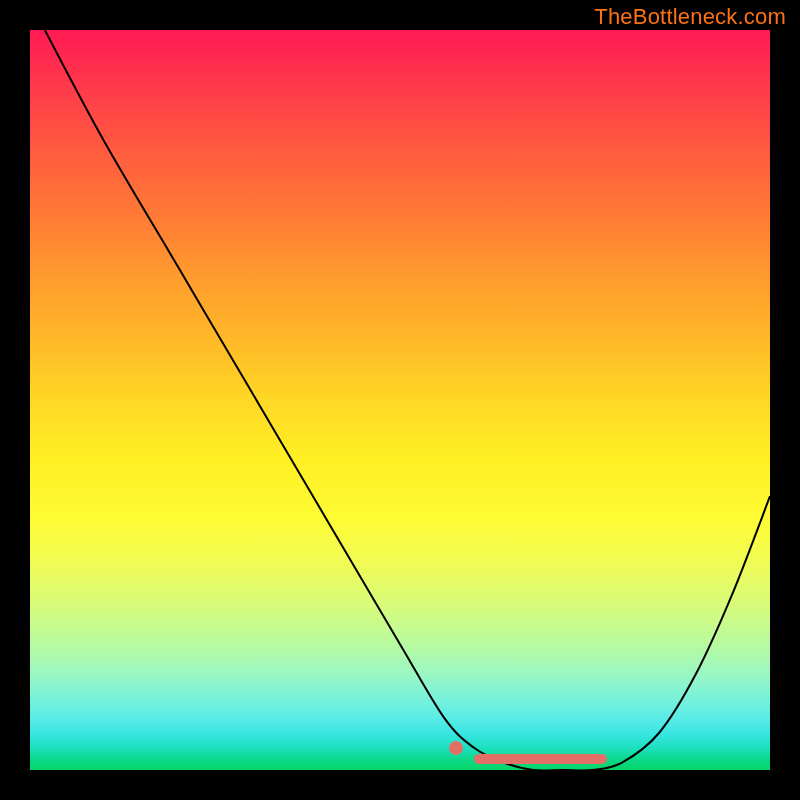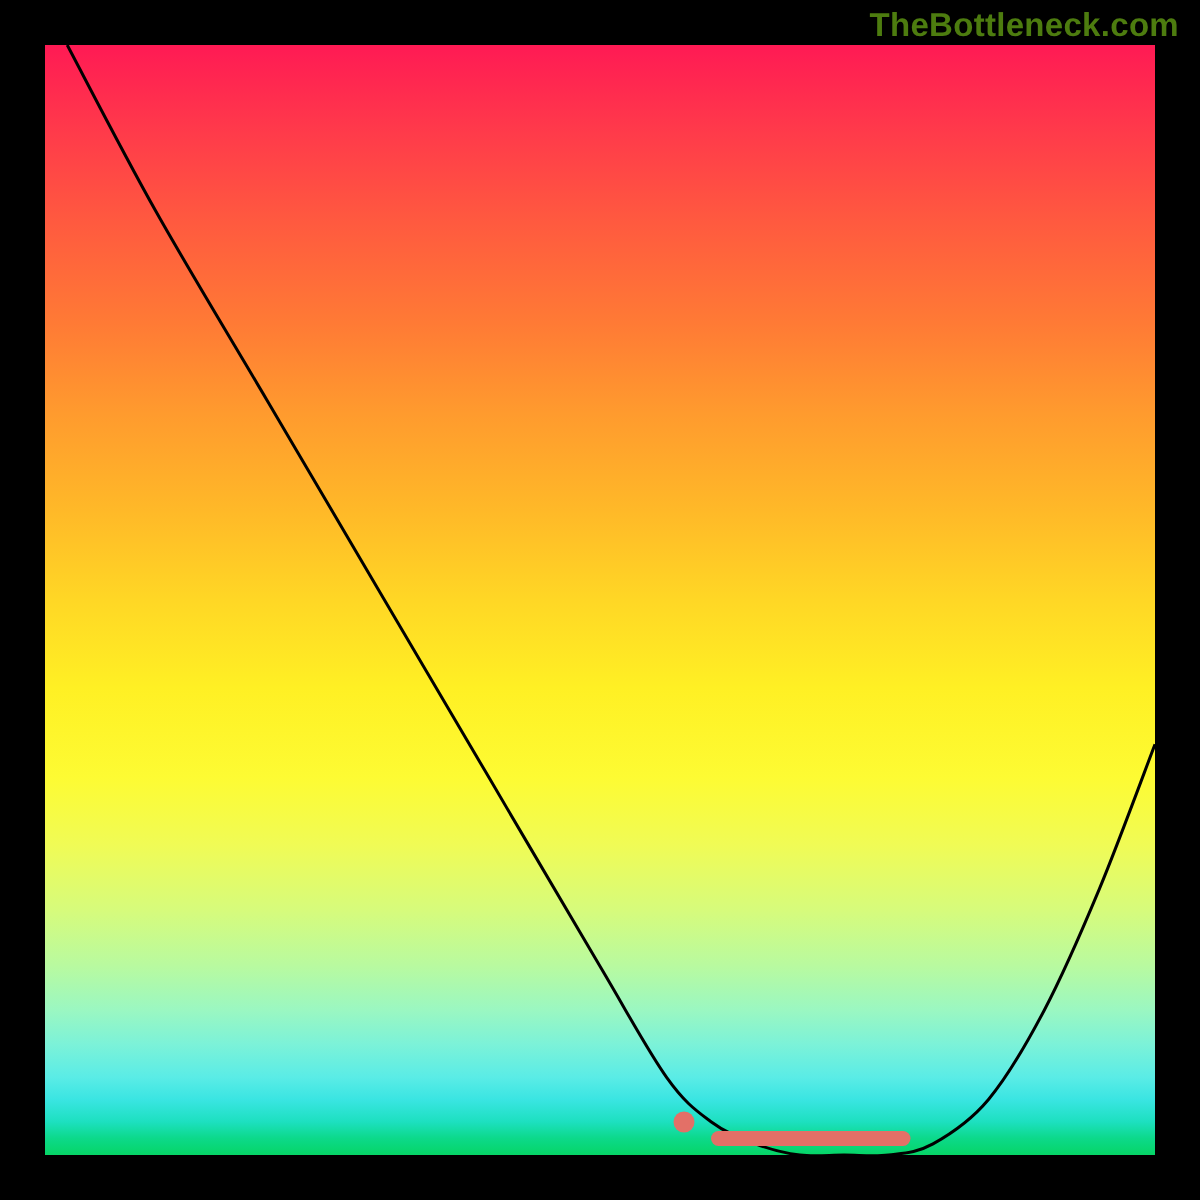--- a/index.html
+++ b/index.html
@@ -8,23 +8,23 @@
     height: 800px;
     background: #000;
     position: relative;
     font-family: Arial, sans-serif;
     overflow: hidden;
   }
   .watermark {
     position: absolute;
     top: 4px;
     right: 14px;
-    color: #4d7c0f;
+    color: #f97316;
     font-size: 22px;
-    font-weight: 700;
+    font-weight: 400;
     z-index: 10;
     letter-spacing: 0.2px;
   }
   .plot-area {
     position: absolute;
     left: 30px;
     top: 30px;
     width: 740px;
     height: 740px;
     background: linear-gradient(to bottom,

